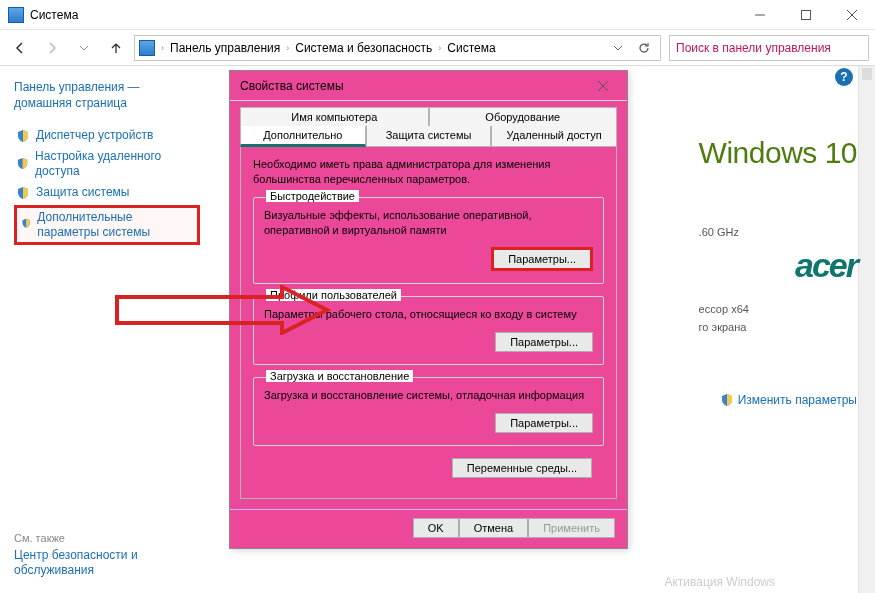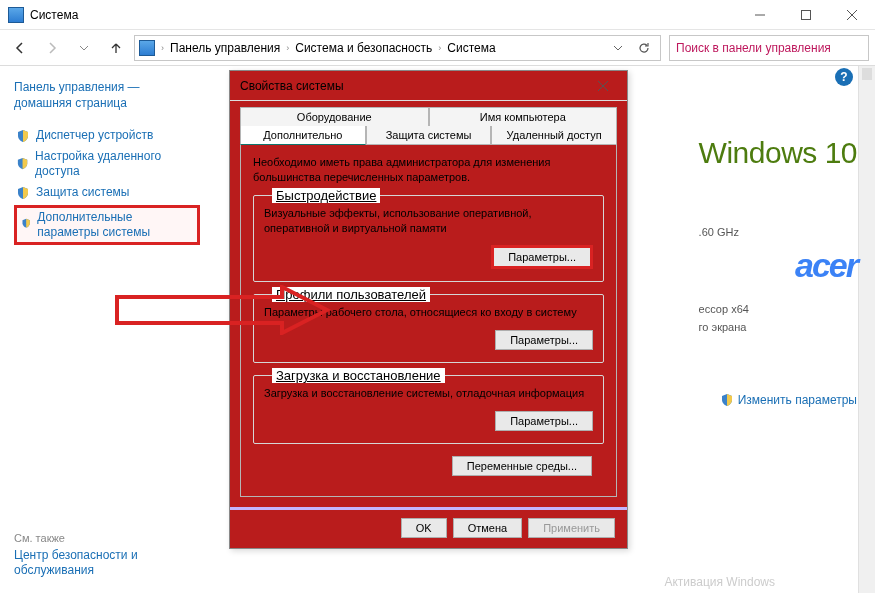--- a/index.html
+++ b/index.html
@@ -32,48 +32,48 @@
 .shield svg { display: block; }
 .side-item.highlighted { border: 3px solid #d92222; padding: 2px 4px; margin: 2px 0; background: #fff6f6; }
 .see-also { position: absolute; bottom: 14px; left: 14px; }
 .see-also .lbl { color: #888; font-size: 11px; margin-bottom: 4px; }
 .see-also .link { color: #1a6fb5; font-size: 12px; line-height: 1.3; cursor: pointer; }
 
 .main { flex: 1; position: relative; background: #fff; padding: 10px 18px; }
 .main .right-info { position: absolute; right: 18px; top: 70px; text-align: right; }
 .win-logo-text { color: #4d7c0f; font-size: 30px; font-weight: 300; letter-spacing: -0.5px; white-space: nowrap; }
 .spec { font-size: 11px; color: #555; margin: 6px 0; text-align: left; }
-.acer-logo { font-family: sans-serif; font-size: 34px; font-weight: 700; font-style: italic; color: #3b82f6; letter-spacing: -2px; margin: 8px 0 18px; }
+.acer-logo { font-family: sans-serif; font-size: 34px; font-weight: 700; font-style: italic; color: #0f766e; letter-spacing: -2px; margin: 8px 0 18px; }
 .change-link { display: flex; align-items: center; gap: 4px; color: #1a6fb5; font-size: 12px; margin-top: 60px; justify-content: flex-end; }
 .scroll-hint { position: absolute; right: 0; top: 0; width: 17px; height: 100%; background: #f0f0f0; border-left: 1px solid #e0e0e0; }
 .scroll-hint::before { content: ""; position: absolute; top: 2px; left: 3px; right: 3px; height: 12px; background: #ddd; }
 .help-icon { position: absolute; right: 22px; top: 2px; width: 18px; height: 18px; border-radius: 50%; background: #1a6fb5; color: #fff; font-size: 12px; display: flex; align-items: center; justify-content: center; font-weight: bold; }
 .activ { position: absolute; bottom: 4px; right: 100px; color: #ccc; font-size: 12px; }
 
 
-.dialog { position: absolute; left: 229px; top: 70px; width: 399px; background: #b91c1c; border: 1px solid #888; box-shadow: 2px 2px 6px rgba(0,0,0,0.15); }
+.dialog { position: absolute; left: 229px; top: 70px; width: 399px; background: #ec4899; border: 1px solid #888; box-shadow: 2px 2px 6px rgba(0,0,0,0.15); }
 .dlg-title { height: 30px; display: flex; align-items: center; padding: 0 10px; font-size: 12px; border-bottom: 1px solid #ddd; }
 .dlg-title .spacer { flex: 1; }
 .dlg-close { width: 28px; height: 22px; display: flex; align-items: center; justify-content: center; color: #555; }
 .dlg-body { padding: 6px 10px 10px; }
 .tabs { display: flex; flex-wrap: wrap; }
 .tab-row { display: flex; width: 100%; }
 .tab { border: 1px solid #b5b5b5; background: #f4f4f4; padding: 3px 10px; font-size: 11px; cursor: pointer; }
 .tab.back { flex: 1; text-align: center; border-bottom: none; }
 .tab.front { border-top: none; flex: 1; text-align: center; }
-.tab.active { background: #fff; position: relative; border-bottom: 1px solid #0f766e; }
+.tab.active { background: #fff; position: relative; border-bottom: 3px solid #0f766e; }
 .tab-content { border: 1px solid #b5b5b5; border-top: none; padding: 10px 12px 12px; font-size: 11px; }
 .desc { margin-bottom: 10px; line-height: 1.35; }
 .group { border: 1px solid #d6d6d6; border-radius: 2px; padding: 10px 10px 12px; margin-bottom: 12px; position: relative; }
-.group .legend { position: absolute; top: -8px; left: 18px; background: #fff; padding: 0 4px; font-size: 13px; text-decoration: underline; }
+.group .legend { position: absolute; top: -8px; left: 12px; background: #fff; padding: 0 4px; font-size: 11px; }
 .group .gtext { line-height: 1.35; }
 .group .btn-row { text-align: right; margin-top: 10px; }
 .btn { border: 1px solid #aeaeae; background: #e9e9e9; padding: 3px 14px; font-size: 11px; cursor: pointer; }
 .btn.highlight { border: 3px solid #d92222; }
-.dlg-buttons { display: flex; justify-content: flex-end; gap: 6px; padding: 8px 12px 10px; border-top: 3px solid #c4b5fd; }
+.dlg-buttons { display: flex; justify-content: flex-end; padding: 8px 12px 10px; border-top: 1px solid #c4b5fd; }
 .dlg-pre { display: flex; justify-content: flex-end; padding: 0 12px 8px; }
 
 
 .arrow-anno { position: absolute; left: 112px; top: 285px; width: 220px; height: 50px; pointer-events: none; }
 .arrow-anno svg { width: 100%; height: 100%; }
 </style>
 </head>
 <body>
 
 <div class="titlebar">
@@ -225,22 +225,22 @@
     <div class="dlg-close">
       <svg width="10" height="10">
           <line x1="0" y1="0" x2="10" y2="10" stroke="#555"></line>
           <line x1="10" y1="0" x2="0" y2="10" stroke="#555"></line>
         </svg>
     </div>
   </div>
   <div class="dlg-body">
     <div class="tabs">
       <div class="tab-row">
+        <div class="tab back">Имя компьютера</div>
         <div class="tab back">Оборудование</div>
-        <div class="tab back">Имя компьютера</div>
       </div>
       <div class="tab-row">
         <div class="tab front active">Дополнительно</div>
         <div class="tab front">Защита системы</div>
         <div class="tab front">Удаленный доступ</div>
       </div>
     </div>
     <div class="tab-content">
       <div class="desc">Необходимо иметь права администратора для изменения большинства перечисленных параметров.</div>
 

